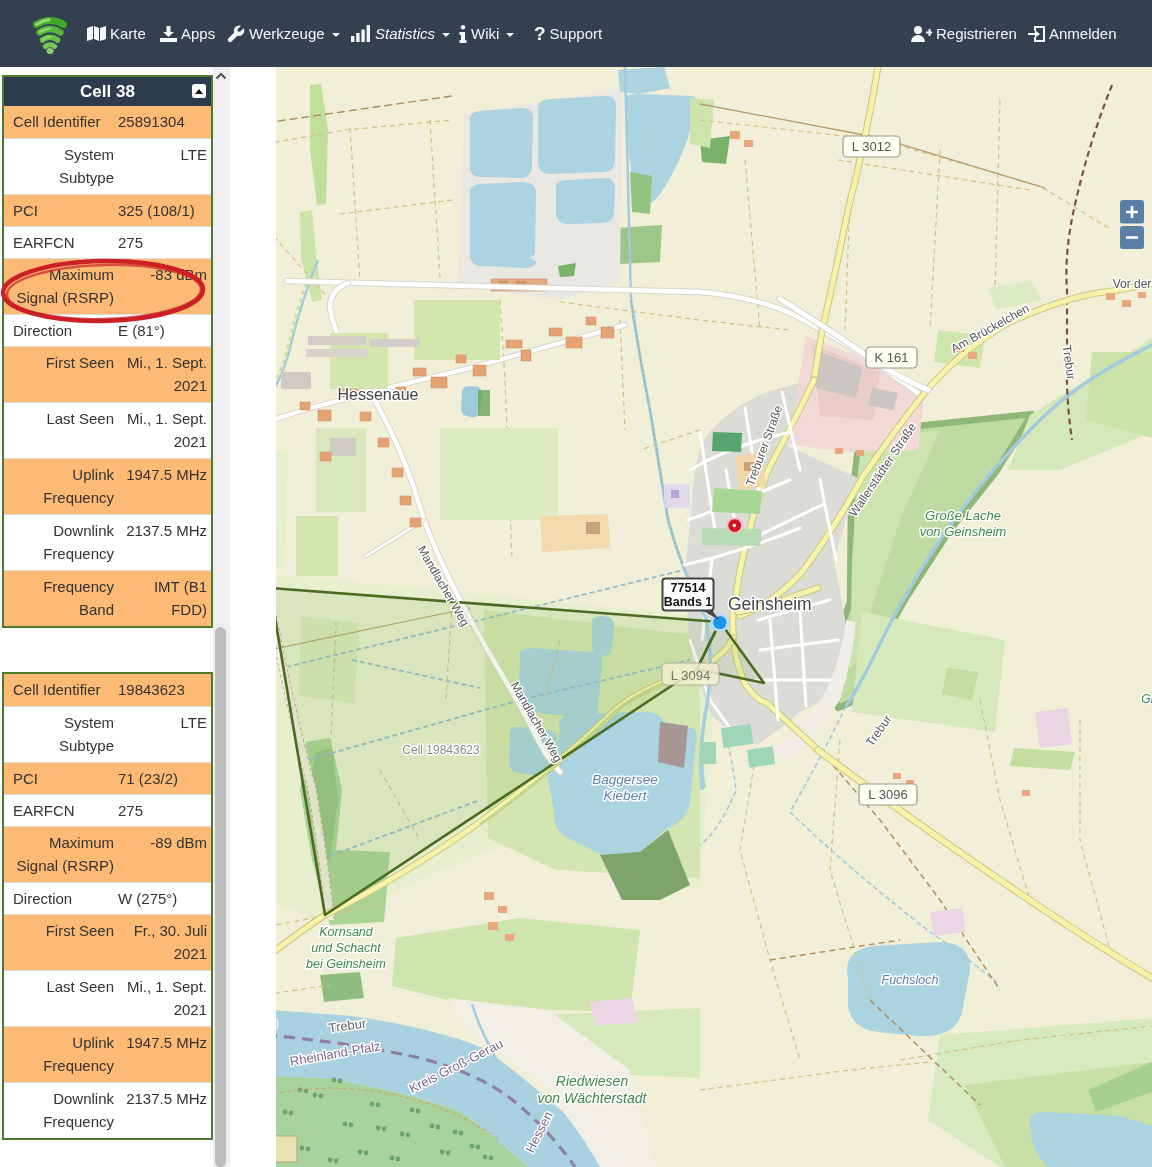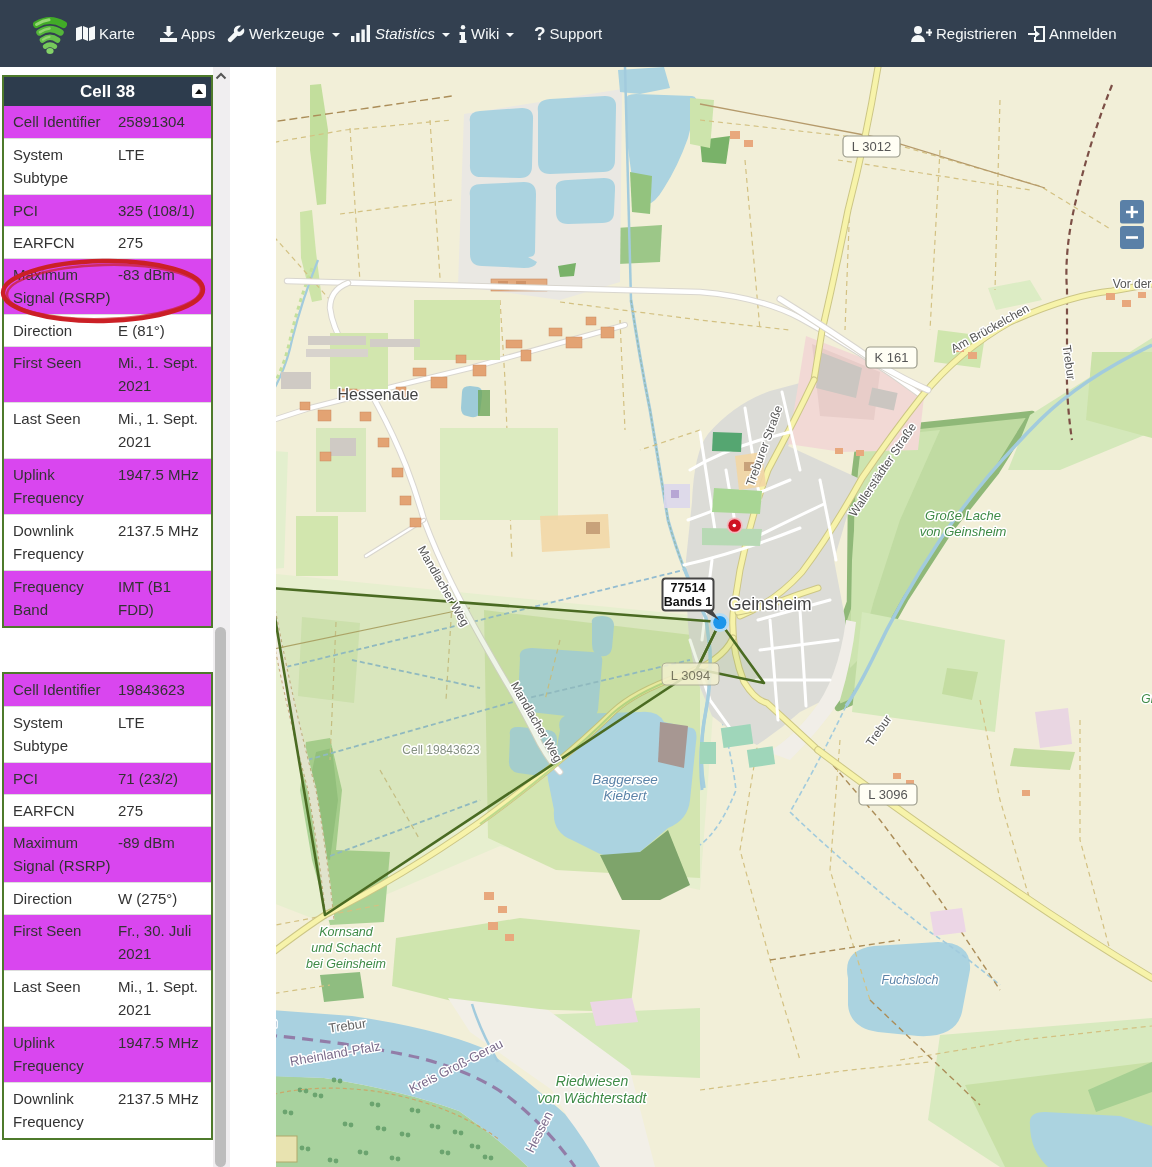--- a/index.html
+++ b/index.html
@@ -7,25 +7,25 @@
 #nav{position:absolute;left:0;top:0;width:1152px;height:67px;background:#334050;z-index:30;}
 .navitem{position:absolute;top:0;height:67px;display:flex;align-items:center;color:#f5f8f9;font-size:15px;}
 .navitem svg{margin-right:4px;}
 .caret{display:inline-block;width:0;height:0;border-left:4.5px solid transparent;border-right:4.5px solid transparent;border-top:4.5px solid #f5f8f9;margin-left:7px;margin-top:2px;}
 #sidebar{position:absolute;left:0;top:67px;width:276px;height:1100px;background:#fff;z-index:20;}
 .panel{position:absolute;left:2px;width:211px;border:2px solid #4e7a2b;box-sizing:border-box;background:#fff;}
 .phead{background:#2d3c4d;color:#fff;font-weight:bold;font-size:17px;text-align:center;position:relative;height:29px;line-height:29px;}
 .collbtn{position:absolute;right:5px;top:7px;width:14px;height:14px;background:#fff;border-radius:2.5px;text-align:center;}
 .collbtn:after{content:"";position:absolute;left:3px;top:4.5px;width:0;height:0;border-left:4px solid transparent;border-right:4px solid transparent;border-bottom:5.5px solid #111;}
 .row{display:flex;box-sizing:border-box;border-top:1px solid #ddd;font-size:15px;color:#333;line-height:23px;}
-.row.g{background:#d946ef;}
+.row.g{background:#fdba74;}
 .row .k{width:112px;padding:4px 2px 4px 9px;box-sizing:border-box;}
 .row .v{flex:1;padding:4px 4px 4px 2px;box-sizing:border-box;}
 .r1{height:32px;}
-.r2{height:56px;}
+.r2{height:56px;text-align:right;}
 #sb-track{position:absolute;left:213px;top:67px;width:17px;height:1100px;background:#f0eef0;z-index:21;}
 #sb-thumb{position:absolute;left:2px;top:560px;width:11px;height:540px;background:#bdbdbd;border-radius:6px;}
 #redcircle{position:absolute;left:0;top:67px;z-index:25;}
 #map{position:absolute;left:230px;top:67px;z-index:1;}
 </style>
 </head>
 <body>
 <svg id="map" width="922" height="1100" viewBox="230 67 922 1100">
     <rect x="230" y="67" width="922" height="1100" fill="#f2efd8"></rect>
 <polygon points="230,448 288,452 284,568 230,572" fill="#e3efce"></polygon>
@@ -374,21 +374,21 @@
         <path d="M6.5 18.5 Q17 11.5 27.5 18.5" stroke="#54b63a" stroke-width="6.4"></path>
         <path d="M9.5 26 Q17 20.5 24.5 26" stroke="#66c04b" stroke-width="5.6"></path>
         <path d="M12.2 32.5 Q17 29 21.8 32.5" stroke="#76c95b" stroke-width="4.8"></path>
         <path d="M3.5 10.5 Q10 6.5 16 5.8" stroke="#a5dc82" stroke-width="3" opacity=".85"></path>
         <path d="M7 18.2 Q12 15 16.5 14.5" stroke="#9ed87c" stroke-width="2.6" opacity=".8"></path>
         <path d="M10 25.7 Q13.5 23.2 16.5 22.9" stroke="#9ed87c" stroke-width="2.2" opacity=".8"></path>
         <ellipse cx="17" cy="37" rx="3.6" ry="3" fill="#83d168"></ellipse>
       </g>
     </svg>
   </div>
-  <div class="navitem" style="left:76px;">
+  <div class="navitem" style="left:87px;">
     <svg width="19" height="15" viewBox="0 0 19 15" fill="#f5f8f9">
         <path d="M0 2 L6 0 L6 13 L0 15 Z M7 0 L12 2 L12 15 L7 13 Z M13 2 L19 0 L19 13 L13 15 Z"></path>
       </svg>
     Karte</div>
   <div class="navitem" style="left:160px;">
     <svg width="17" height="16" viewBox="0 0 17 16" fill="#f5f8f9">
         <path d="M6.5 0 h4 v6 h3.5 L8.5 11 L3 6 h3.5 Z M0 12 h17 v4 h-17 Z"></path>
       </svg>
     Apps</div>
   <div class="navitem" style="left:227px;">

